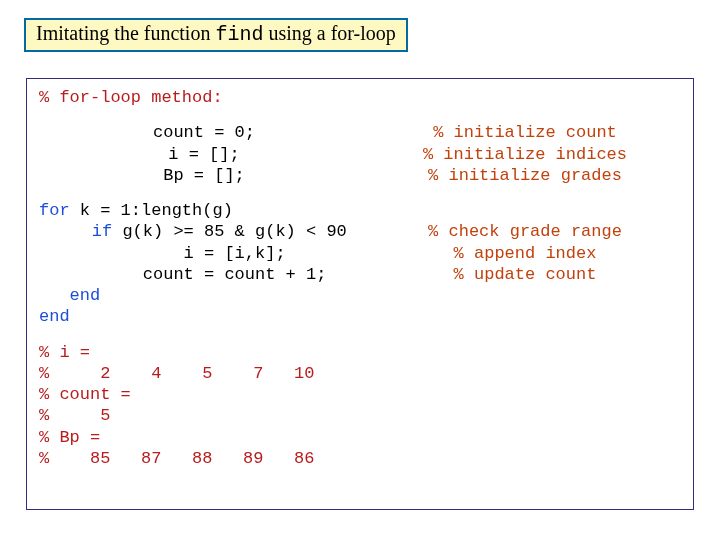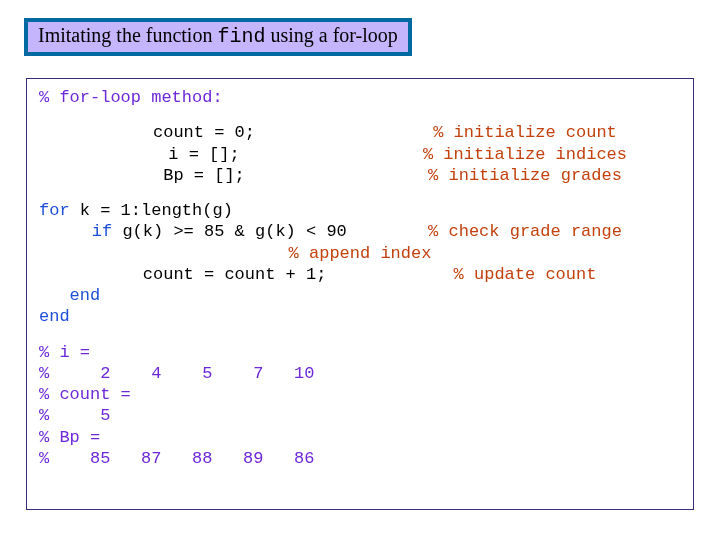--- a/index.html
+++ b/index.html
@@ -10,22 +10,22 @@
     background: #ffffff;
     font-family: "Times New Roman", Times, serif;
     font-size: 20px;
     color: #000;
     position: relative;
   }
   .title-box {
     position: absolute;
     top: 18px;
     left: 24px;
-    background: #c4b5fd;
-    border: 4px solid #0369a1;
+    background: #fef9c3;
+    border: 2px solid #0369a1;
     padding: 2px 10px 4px 10px;
     white-space: nowrap;
   }
   .title-box .serif { font-family: "Times New Roman", Times, serif; }
   .title-box .mono { font-family: "Courier New", Courier, monospace; }
   .code-box {
     position: absolute;
     top: 78px;
     left: 26px;
     width: 668px;
@@ -34,21 +34,21 @@
     padding: 8px 12px 10px 12px;
     box-sizing: border-box;
     font-family: "Courier New", Courier, monospace;
     font-size: 17px;
     line-height: 1.25;
   }
   .row { display: flex; text-align: center; }
   .left { flex: 0 0 330px; white-space: pre; }
   .right { flex: 1; white-space: pre; color: #c2410c; }
   .one { white-space: pre; }
-  .green { color: #6d28d9; }
+  .green { color: #b91c1c; }
   .blue { color: #1d4ed8; }
   .spacer { height: 14px; }
 </style>
 </head>
 <body>
 
 <div class="title-box">
   <span class="serif">Imitating the function </span><span class="mono">find</span><span class="serif"> using a for-loop</span>
 </div>
 
@@ -71,20 +71,21 @@
 
   <div class="spacer"></div>
 
   <div class="one"><span class="blue">for</span><span> k = 1:length(g)</span></div>
 
   <div class="row">
     <div class="left"><span>   </span><span class="blue">if</span><span> g(k) &gt;= 85 &amp; g(k) &lt; 90</span></div>
     <div class="right">% check grade range</div>
   </div>
   <div class="row">
+    <div class="left">      i = [i,k];</div>
     <div class="right">% append index</div>
   </div>
   <div class="row">
     <div class="left">      count = count + 1;</div>
     <div class="right">% update count</div>
   </div>
   <div class="one"><span>   </span><span class="blue">end</span></div>
   <div class="one blue">end</div>
 
   <div class="spacer"></div>

